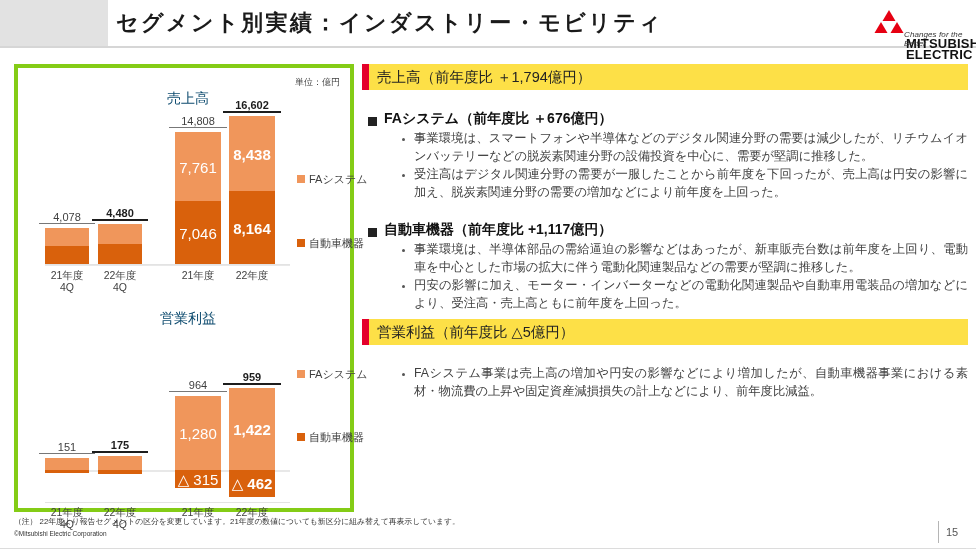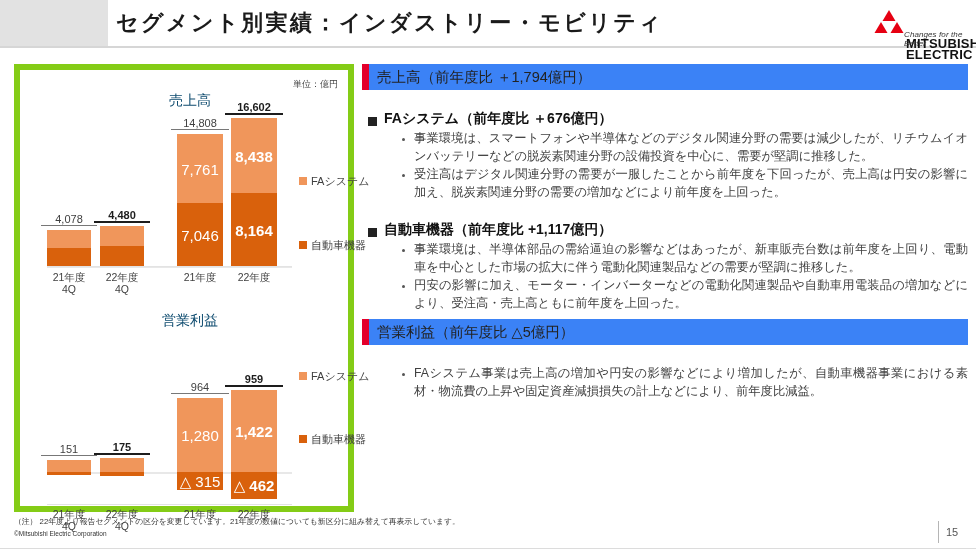--- a/index.html
+++ b/index.html
@@ -35,21 +35,21 @@
     margin-top: 32px;
   }
   .logo-tag {
     position: absolute; left: 30px; top: 24px;
     font-size: 8px; font-style: italic; color: #333; letter-spacing: 0.1px;
   }
 
   
   .chart-panel {
     position: absolute; left: 14px; top: 64px; width: 340px; height: 448px;
-    border: 6px solid #84cc16; background: #fff; padding-left: 9px;
+    border: 4px solid #84cc16; background: #fff; padding-left: 9px;
   }
   .unit-label {
     position: absolute; right: 10px; top: 8px;
     font-size: 9px; color: #444;
   }
   .chart-title {
     position: absolute; width: 100%; text-align: center;
     font-size: 14px; color: #0c4a6e;
   }
   .chart-area { position: absolute; left: 0; width: 340px; }
@@ -77,21 +77,21 @@
   }
   .legend-item { position: absolute; font-size: 11px; color: #3f3f3f; white-space: nowrap; }
   .legend-swatch {
     display: inline-block; width: 8px; height: 8px; margin-right: 4px;
     vertical-align: middle; position: relative; top: -1px;
   }
 
   
   .content { position: absolute; left: 362px; top: 64px; width: 606px; }
   .section-head {
-    position: relative; background: #3b82f6; height: 26px;
+    position: relative; background: #fde047; height: 26px;
     display: flex; align-items: center; margin-bottom: 7px;
   }
   .section-head .accent {
     width: 7px; height: 26px; background: #E4002B; flex: 0 0 auto;
   }
   .section-head .sh-text {
     font-size: 14.5px; color: #222; padding-left: 8px; white-space: nowrap;
   }
   .sub-head {
     display: flex; align-items: center; margin: 20px 0 2px 6px;

